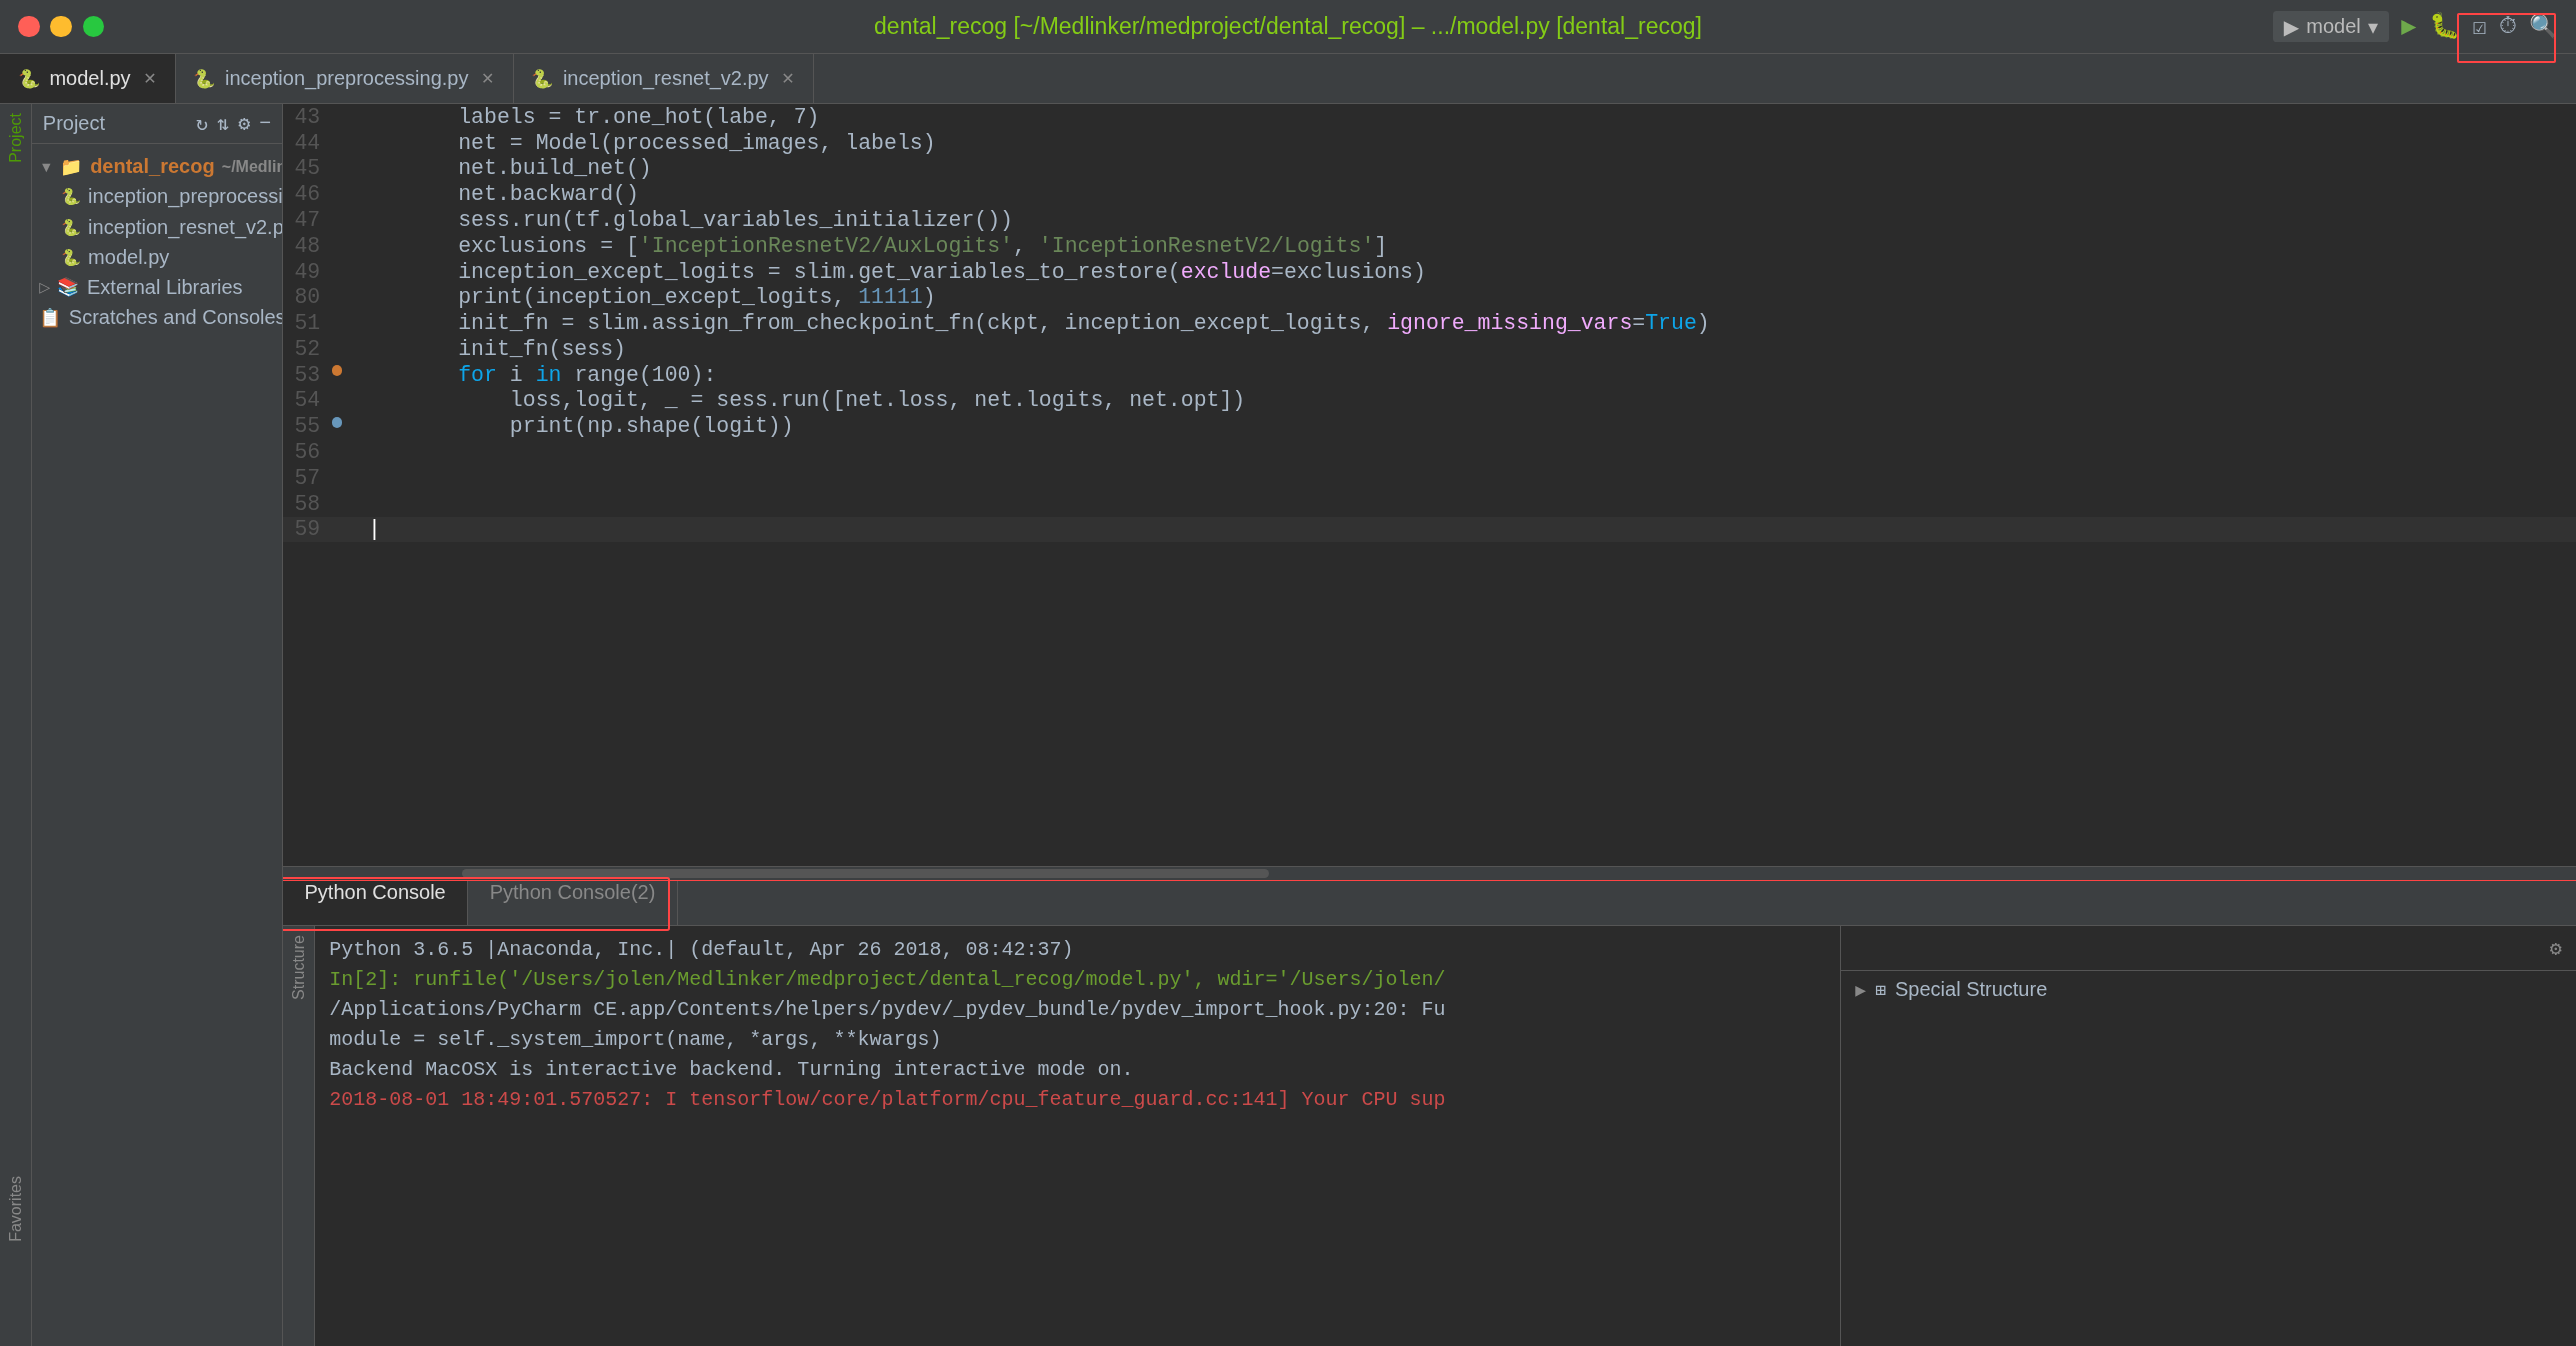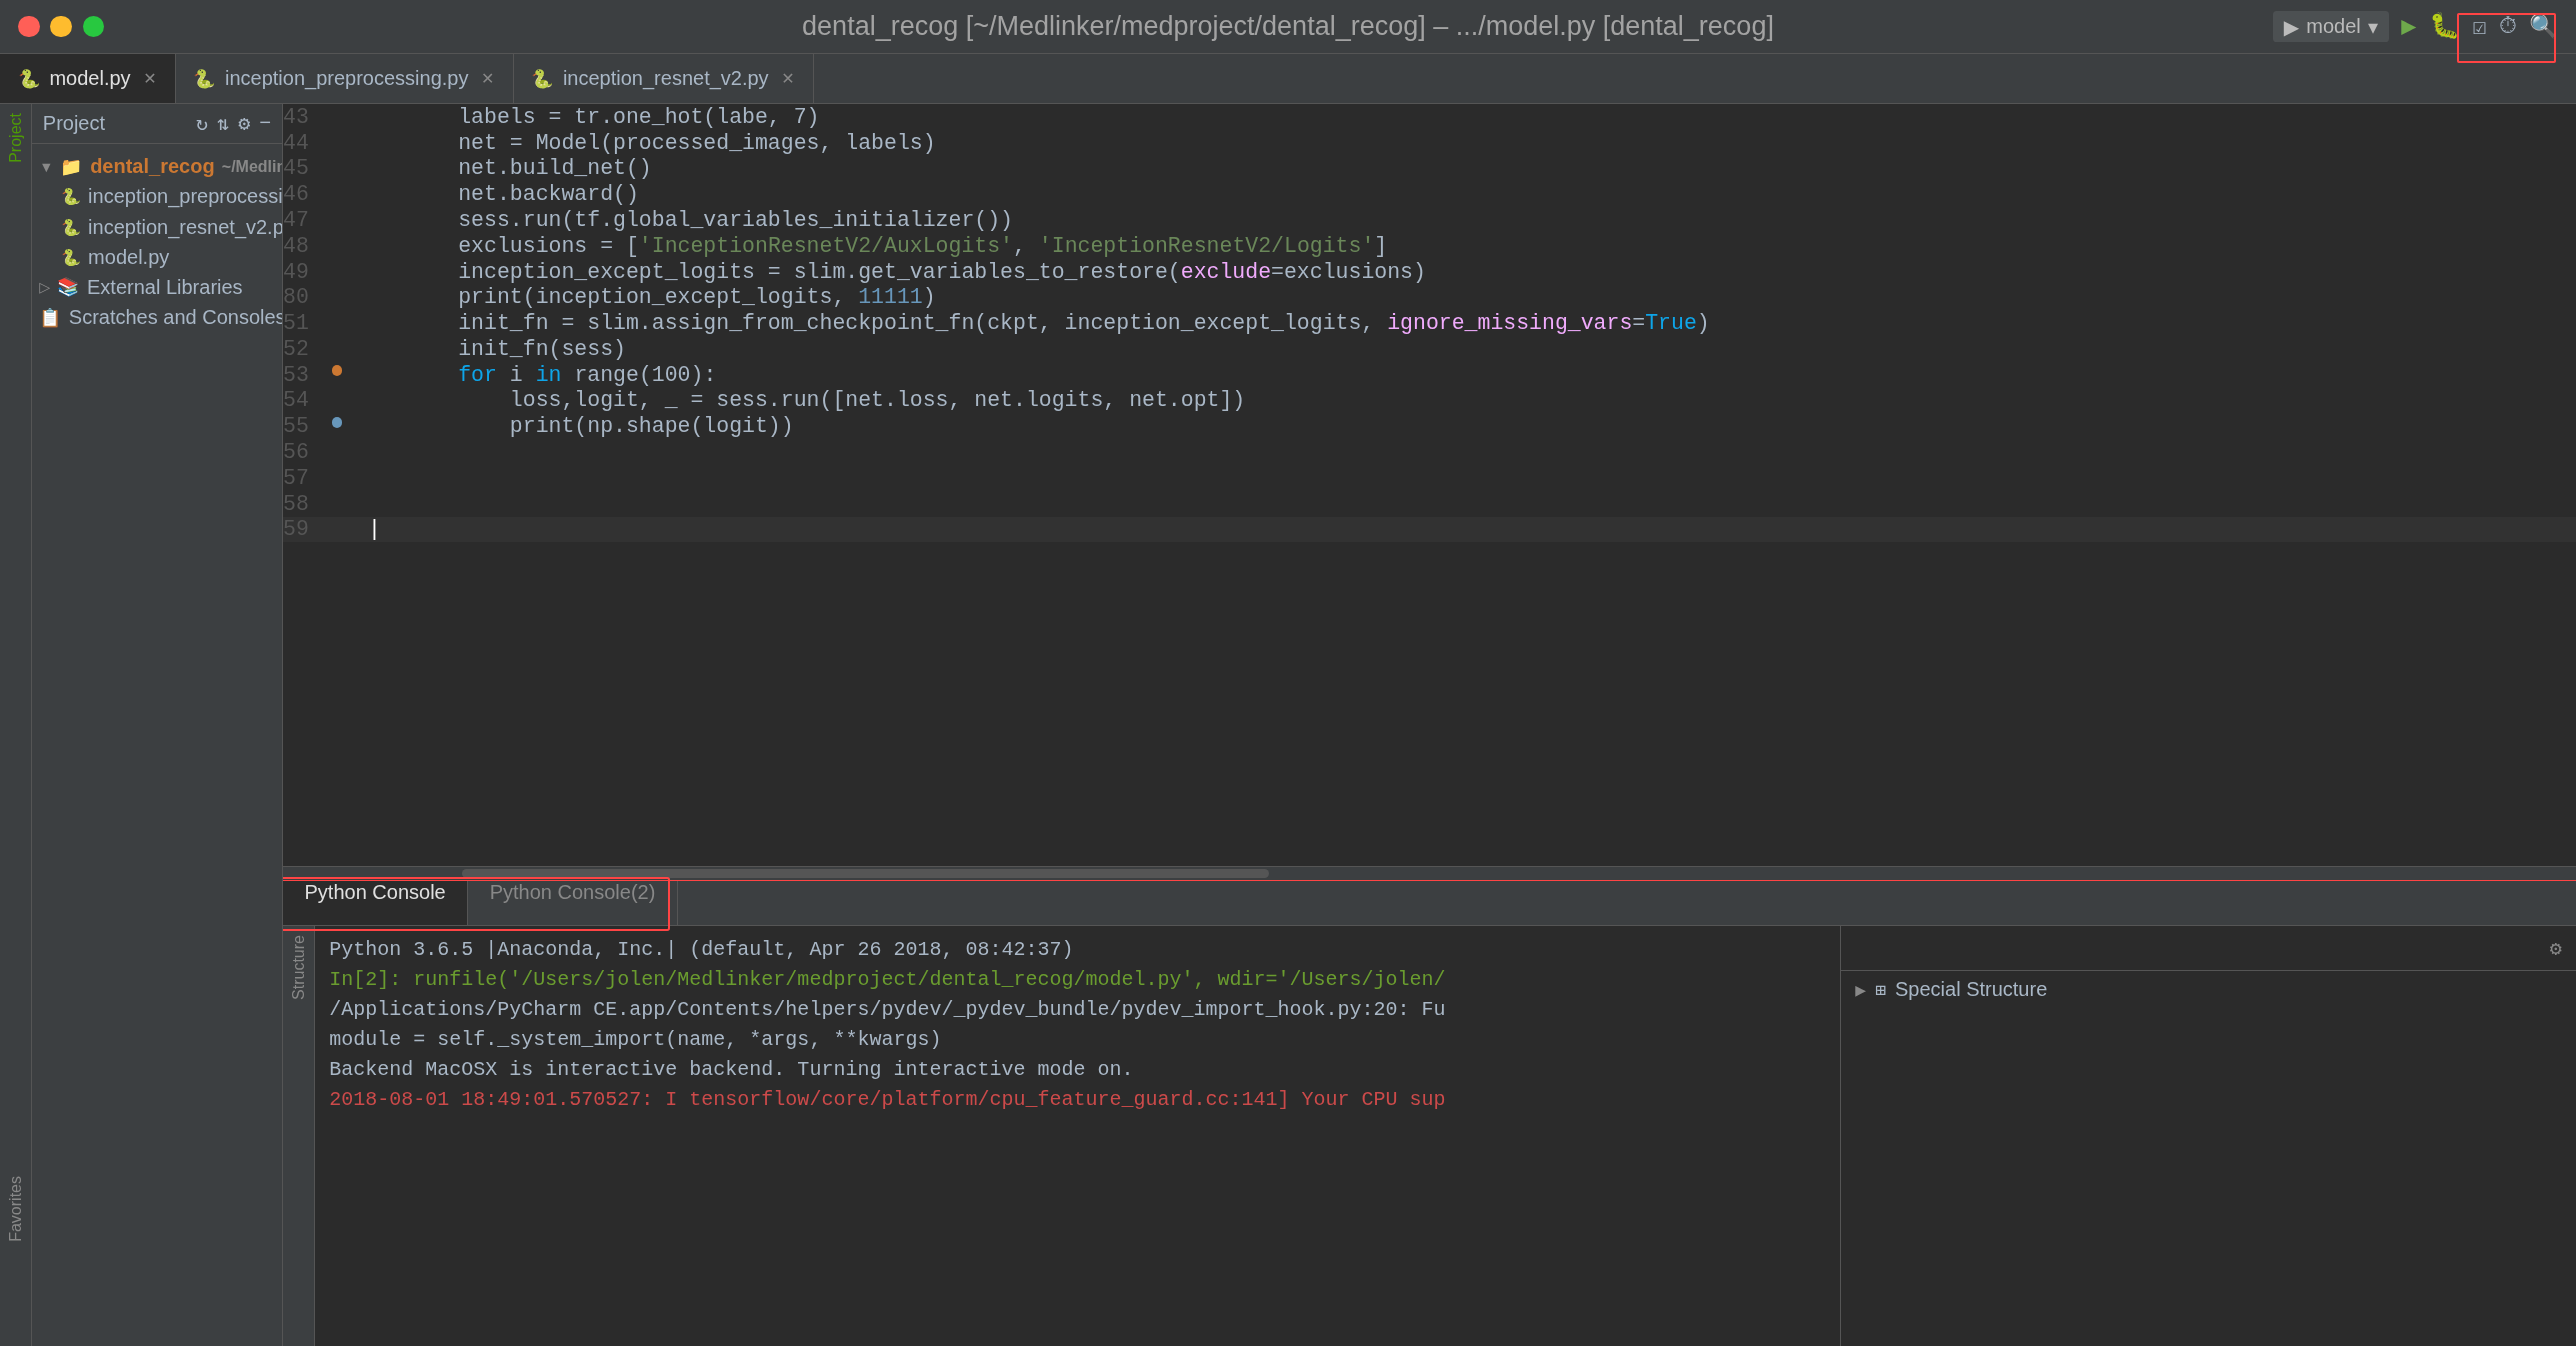--- a/index.html
+++ b/index.html
@@ -32,22 +32,22 @@
     }
     .traffic-light {
       width: 21.5px;
       height: 21.5px;
       border-radius: 50%;
     }
     .tl-red { background: #ff5f57; }
     .tl-yellow { background: #febc2e; }
     .tl-green { background: #28c840; }
     .title-text {
-      color: #a3a3a3;
-      font-size: 27px;
+      color: #84cc16;
+      font-size: 23px;
       font-family: -apple-system, sans-serif;
     }
     .toolbar-right {
       position: absolute;
       right: 18px;
       display: flex;
       align-items: center;
       gap: 12.5px;
     }
     .run-config {
@@ -225,21 +225,21 @@
       flex: 1;
       overflow: auto;
       position: relative;
     }
     .code-table {
       width: 100%;
       border-collapse: collapse;
     }
     .line-num {
       width: 63px;
-      text-align: left;
+      text-align: center;
       padding: 0.9px 14.3px 0.9px 0;
       color: #555;
       font-size: 21.5px;
       user-select: none;
       vertical-align: top;
       position: relative;
     }
     .line-code {
       padding: 0.9px 9px;
       font-size: 21.5px;

